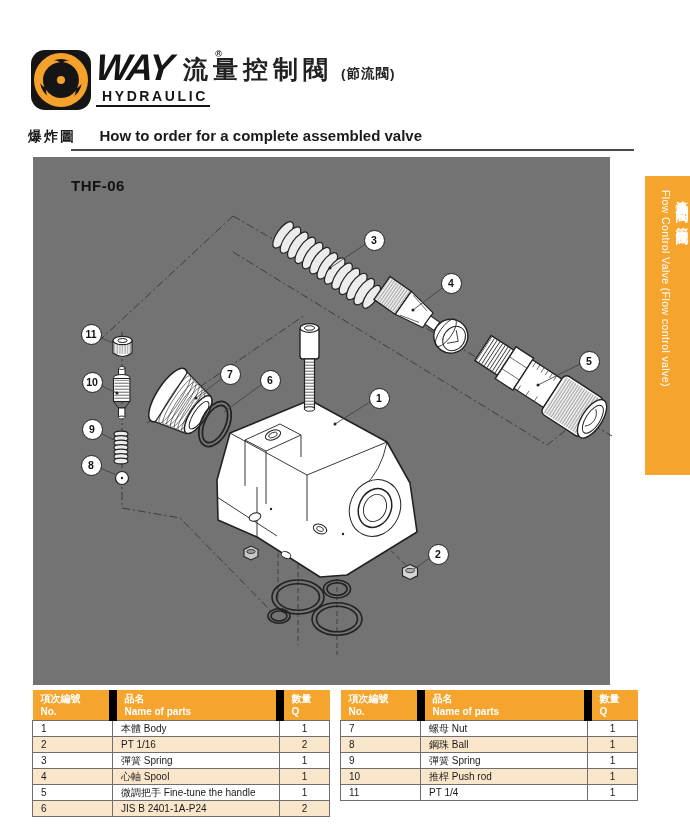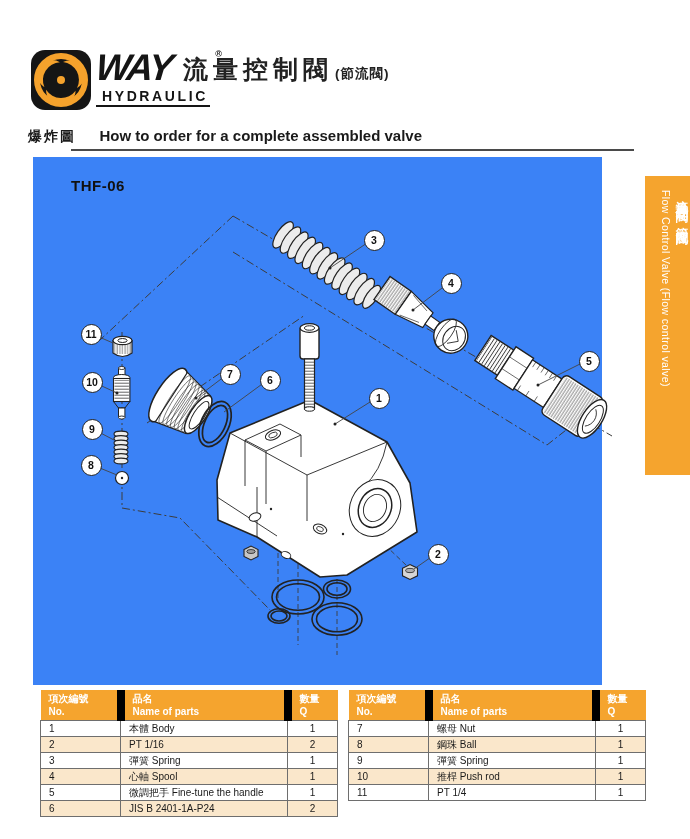--- a/index.html
+++ b/index.html
@@ -9,45 +9,45 @@
   
   .logo{position:absolute;left:30px;top:49px;display:flex;align-items:flex-start;}
   .logo-text{margin-left:4px;position:relative;padding-right:12px;}
   .way{display:block;font-size:37px;line-height:38px;font-weight:900;font-style:italic;
        letter-spacing:-2px;color:#151515;transform:skewX(-6deg);}
   .hyd{display:block;font-size:14px;font-weight:bold;letter-spacing:2.6px;color:#151515;
        border-bottom:2.5px solid #151515;padding:0 2px 1px 6px;margin-top:1px;}
   .reg{position:absolute;right:0;top:0;font-size:9px;font-weight:bold;color:#151515;}
   .titles{position:absolute;left:183px;top:53px;}
   .t-zh{font-size:25px;font-weight:bold;letter-spacing:5px;color:#222;white-space:nowrap;}
-  .t-zh-note{font-size:13.5px;letter-spacing:1px;margin-left:2px;}
+  .t-zh-note{font-size:13.5px;letter-spacing:1px;margin-left:8px;}
   .t-en{font-size:17.5px;font-weight:bold;color:#222;margin-top:3px;white-space:nowrap;}
   .t-en-note{font-size:13px;font-weight:normal;}
 
   
   .section-head{position:absolute;left:28px;top:127px;white-space:nowrap;}
   .sec-zh{font-size:14px;font-weight:bold;letter-spacing:2px;}
   .sec-en{font-size:15px;font-weight:bold;margin-left:19px;}
   .sec-underline{position:absolute;left:71px;top:149px;width:563px;height:2px;background:#4a4a4a;}
 
   
-  .diagram-box{position:absolute;left:33px;top:157px;width:569px;height:528px;background:#3b82f6;}
+  .diagram-box{position:absolute;left:33px;top:157px;width:569px;height:528px;background:#737373;padding-left:8px;}
   .diagram-box svg{position:absolute;left:0;top:0;}
   .model{position:absolute;left:38px;top:20px;font-size:15px;font-weight:bold;letter-spacing:.5px;color:#111;}
   .callout{position:absolute;width:19px;height:19px;border:1.3px solid #222;border-radius:50%;
            background:#fff;font-size:10.5px;font-weight:600;line-height:18px;text-align:center;color:#111;}
 
   
   .side-tab{position:absolute;left:645px;top:176px;width:45px;height:299px;background:#F5A42E;
             writing-mode:vertical-rl;padding:14px 0 0 0;box-sizing:border-box;}
   .tab-zh{font-size:12.5px;color:#fff;letter-spacing:2.5px;margin-left:1px;font-weight:bold;}
   .tab-en{font-size:10.5px;color:#fff;letter-spacing:.4px;margin-left:2px;}
 
   
-  .ptable{position:absolute;top:690px;border-collapse:collapse;table-layout:fixed;font-size:10px;margin-left:8px;}
+  .ptable{position:absolute;top:690px;border-collapse:collapse;table-layout:fixed;font-size:10px;}
   .ptable.left{left:32px;width:297px;}
   .ptable.right{left:340px;width:293px;}
   .ptable col.c-no{width:80px;} .ptable col.c-name{width:167px;} .ptable col.c-q{width:50px;}
   .ptable thead th{background:#F5A42E;color:#fff;text-align:left;vertical-align:top;
                    padding:2px 0 2px 8px;font-weight:bold;border-left:8px solid #000000;}
   .ptable thead th:first-child{border-left:none;}
   .ptable thead th div{line-height:13px;font-size:10px;}
   .ptable tbody td{border:1px solid #6e6e6e;height:15px;line-height:15px;padding:0 0 0 8px;
                    white-space:nowrap;overflow:hidden;}
   .ptable tbody td.q{text-align:center;padding:0;}

